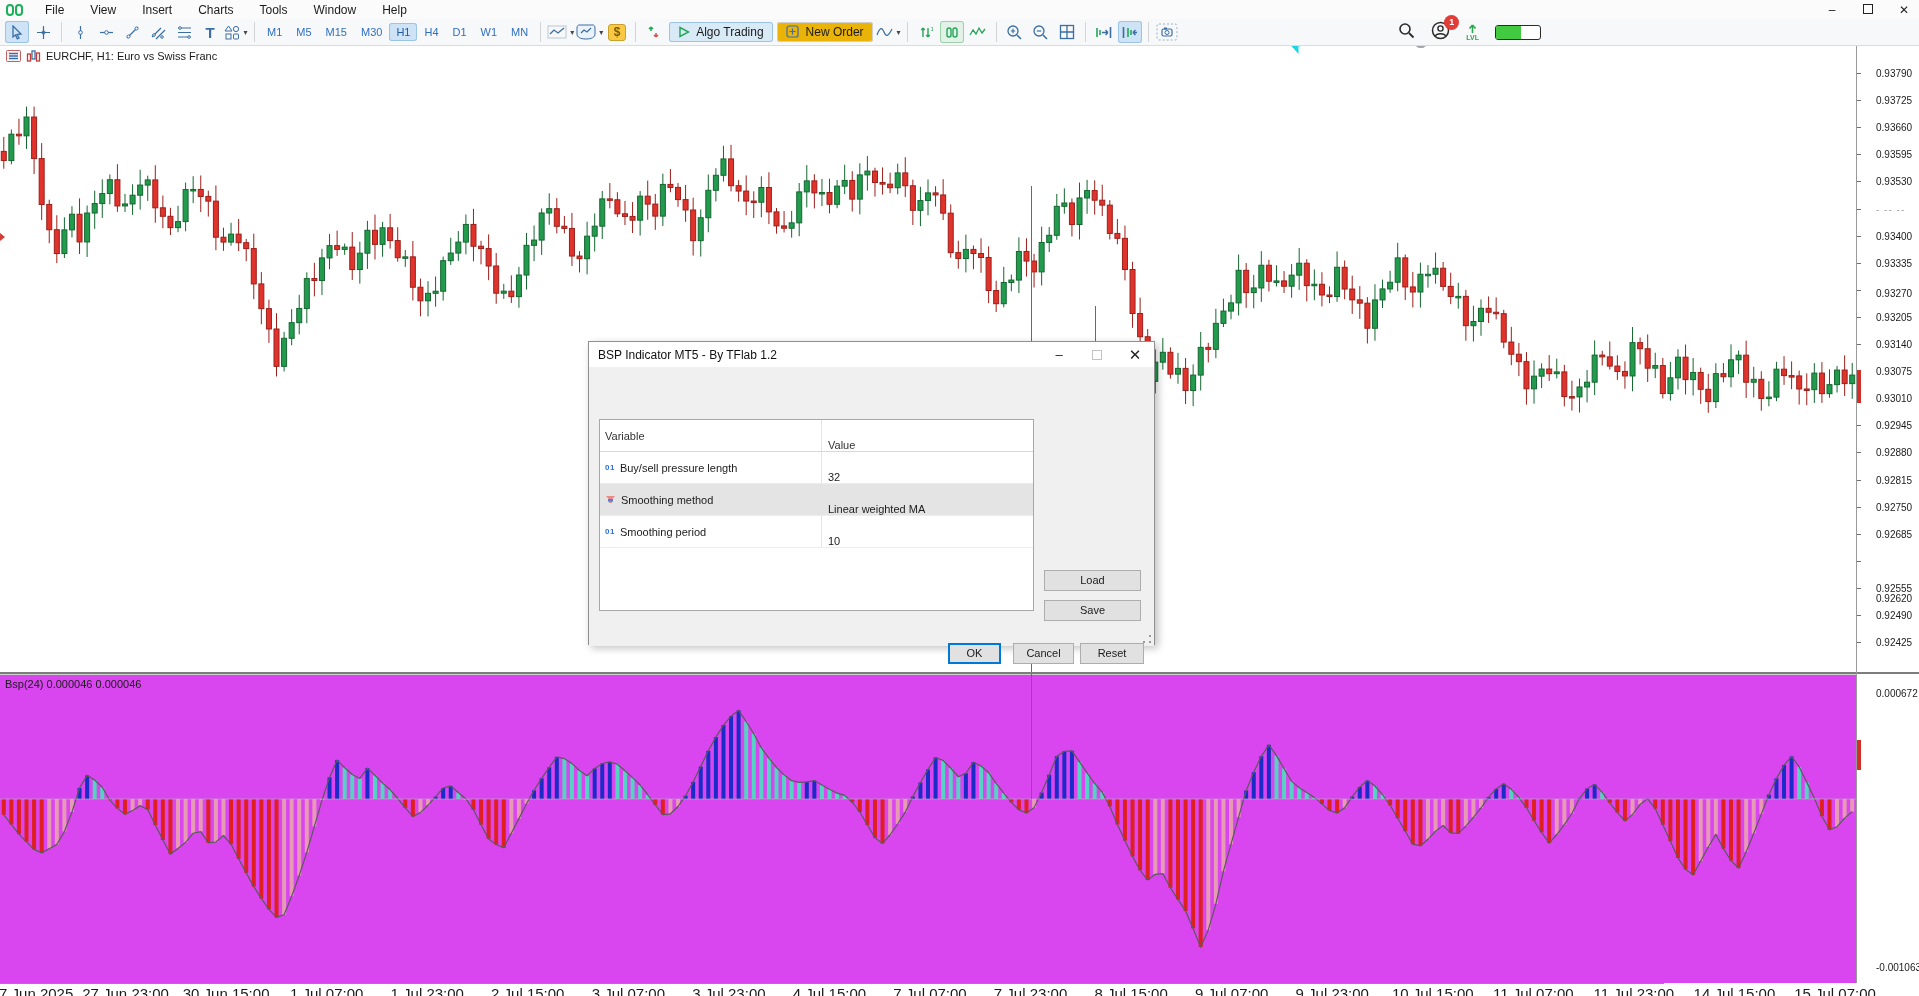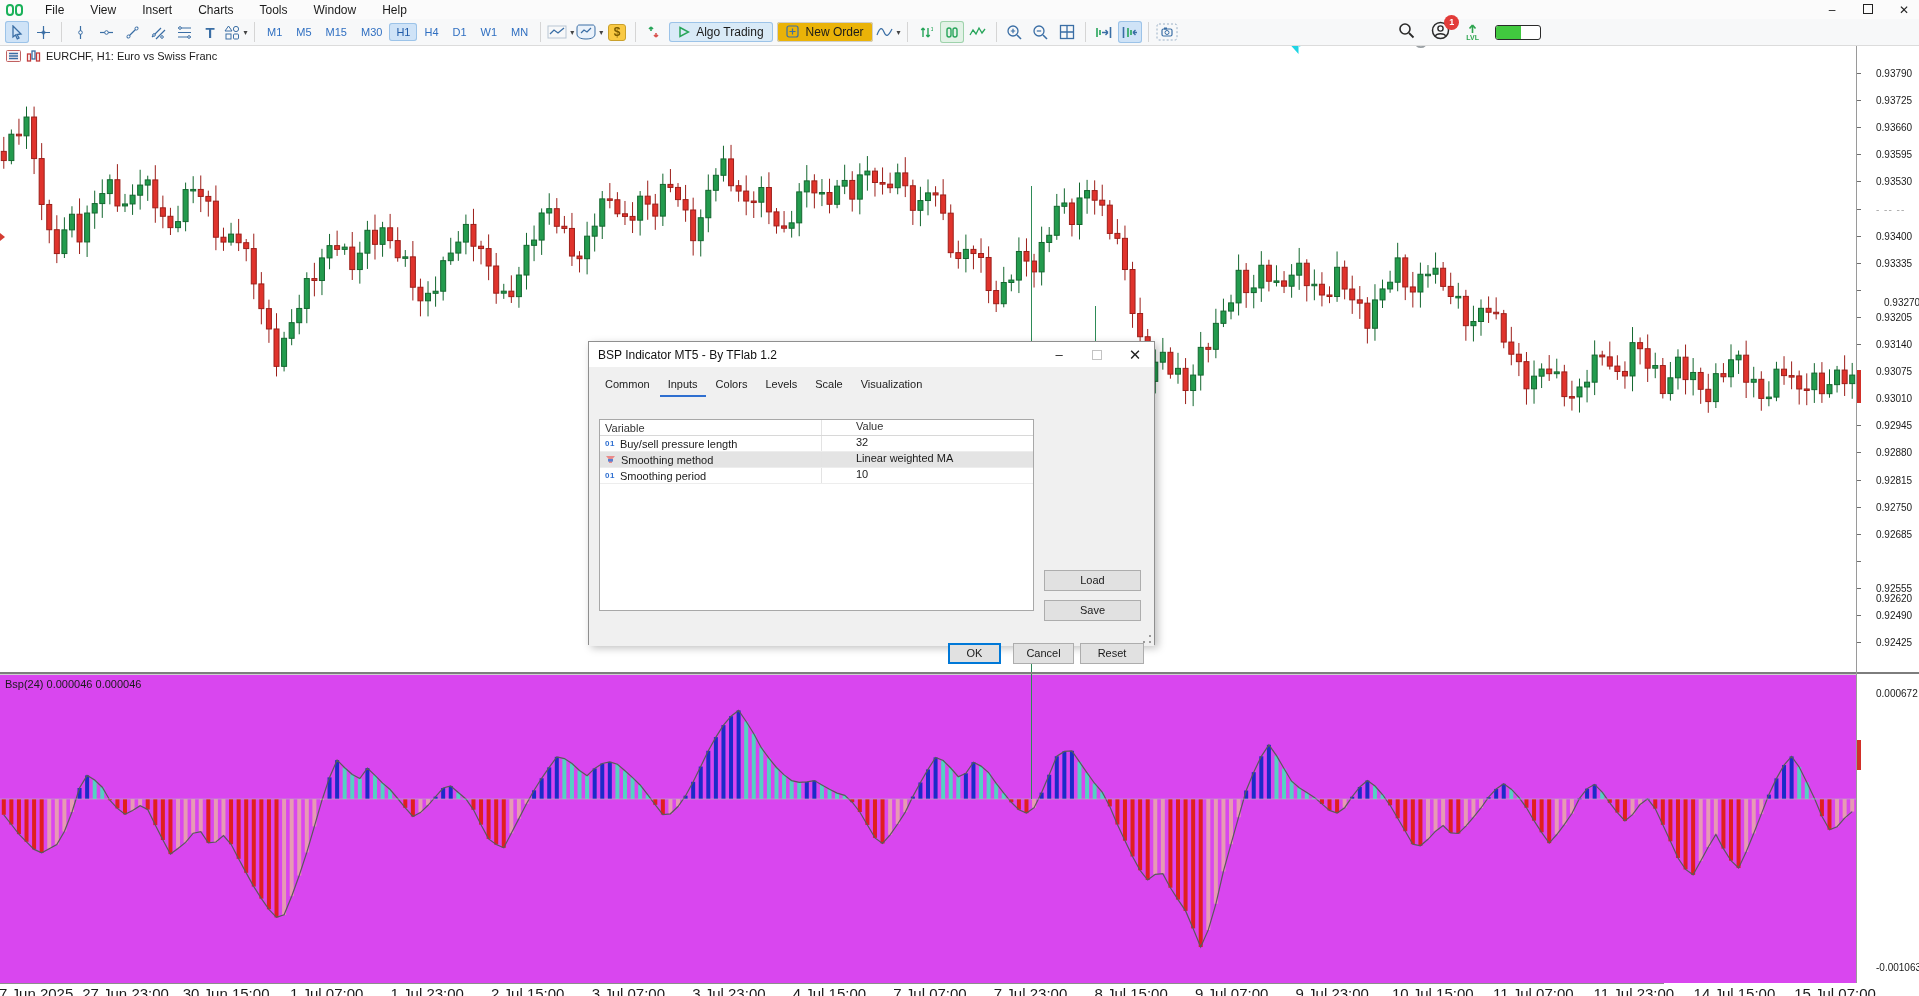--- a/index.html
+++ b/index.html
@@ -87,21 +87,21 @@
   .dlg-controls { margin-left:auto; display:flex; align-items:center; height:100%; }
   .dlg-c { width:38px; height:100%; display:flex; align-items:center; justify-content:center; color:#222;
            cursor:default; font-size:13px; }
   .dlg-sq { width:10px; height:10px; border:1.5px solid #c3c3c3; }
   .dlg-body { position:relative; height:279px; background:#f0f0f0; }
   .dlg-tabs { display:flex; gap:2px; padding:8px 0 0 8px; font-size:11px; color:#222; }
   .dlg-tab { padding:3px 8px 5px 8px; cursor:default; }
   .dlg-tab.active { font-weight:normal; border-bottom:2px solid #2f6fd0; }
   .grid { position:absolute; left:10px; top:52px; width:435px; height:192px; background:#fff;
           border:1px solid #a8a8a8; font-size:11px; color:#1b1b1b; overflow:hidden; }
-  .grow { display:flex; height:16px; align-items:flex-start; border-bottom:1px solid #ededed;gap:28px; }
+  .grow { display:flex; height:32px; align-items:flex-end; border-bottom:1px solid #ededed; }
   .grow.head { color:#333; border-bottom:1px solid #d8d8d8; }
   .grow.selrow { background:#e4e4e4; }
   .gc1 { width:222px; padding-left:5px; display:flex; align-items:center; gap:5px; border-right:1px solid #e3e3e3; height:100%; }
   .gc2 { flex:1; padding-left:6px; }
   .num-ic { color:#2f6fd0; font-size:8px; font-weight:bold; letter-spacing:.5px; }
   .btn { background:#e1e1e1; border:1px solid #adadad; font-size:11px; color:#1b1b1b; text-align:center;
          cursor:default; position:absolute; }
   .btn.load { left:455px; top:203px; width:97px; height:21px; line-height:19px; }
   .btn.save { left:455px; top:233px; width:97px; height:21px; line-height:19px; }
   .btn.ok { left:359px; top:276px; width:53px; height:21px; line-height:17px; border:2px solid #0078d7; }
@@ -1132,21 +1132,21 @@
       <div class="pa-label" style="top: 108.3px;">0.93595</div>
       <div class="pa-tick" style="top: 135.4px;"></div>
       <div class="pa-label" style="top: 135.4px;">0.93530</div>
       <div class="pa-tick" style="top: 162.5px;"></div>
       <div class="pa-label muted" style="top: 162.5px;">- -- --</div>
       <div class="pa-tick" style="top: 189.6px;"></div>
       <div class="pa-label" style="top: 189.6px;">0.93400</div>
       <div class="pa-tick" style="top: 216.7px;"></div>
       <div class="pa-label" style="top: 216.7px;">0.93335</div>
       <div class="pa-tick" style="top: 243.8px;"></div>
-      <div class="pa-label" style="top: 256px; margin-left: 8px;">0.93270</div>
+      <div class="pa-label" style="top: 247px;">0.93270</div>
       <div class="pa-tick" style="top: 270.9px;"></div>
       <div class="pa-label" style="top: 270.9px;">0.93205</div>
       <div class="pa-tick" style="top: 298px;"></div>
       <div class="pa-label" style="top: 298px;">0.93140</div>
       <div class="pa-tick" style="top: 325.1px;"></div>
       <div class="pa-label" style="top: 325.1px;">0.93075</div>
       <div class="pa-tick" style="top: 352.2px;"></div>
       <div class="pa-label" style="top: 352.2px;">0.93010</div>
       <div class="pa-tick" style="top: 379.3px;"></div>
       <div class="pa-label" style="top: 379.3px;">0.92945</div>
@@ -1198,28 +1198,20 @@
       <span>BSP Indicator MT5 - By TFlab 1.2</span>
       <span class="dlg-controls">
         <span class="dlg-c">–</span>
         <span class="dlg-c">
             <span class="dlg-sq"></span>
           </span>
         <span class="dlg-c" style="font-size:15px;">✕</span>
       </span>
     </div>
     <div class="dlg-body">
-      <div class="dlg-tabs" id="tabs-box">
-          <span class="dlg-tab">Common</span>
-          <span class="dlg-tab active">Inputs</span>
-          <span class="dlg-tab">Colors</span>
-          <span class="dlg-tab">Levels</span>
-          <span class="dlg-tab">Scale</span>
-          <span class="dlg-tab">Visualization</span>
-        </div>
       <div class="grid">
         <div class="grow head" id="grid-head">
             <div class="gc1">Variable</div>
             <div class="gc2">Value</div>
           </div>
         <div id="grid-rows">
             <div class="grow">
               <div class="gc1">
                 <span class="num-ic">01</span>
                 <span>Buy/sell pressure length</span>

